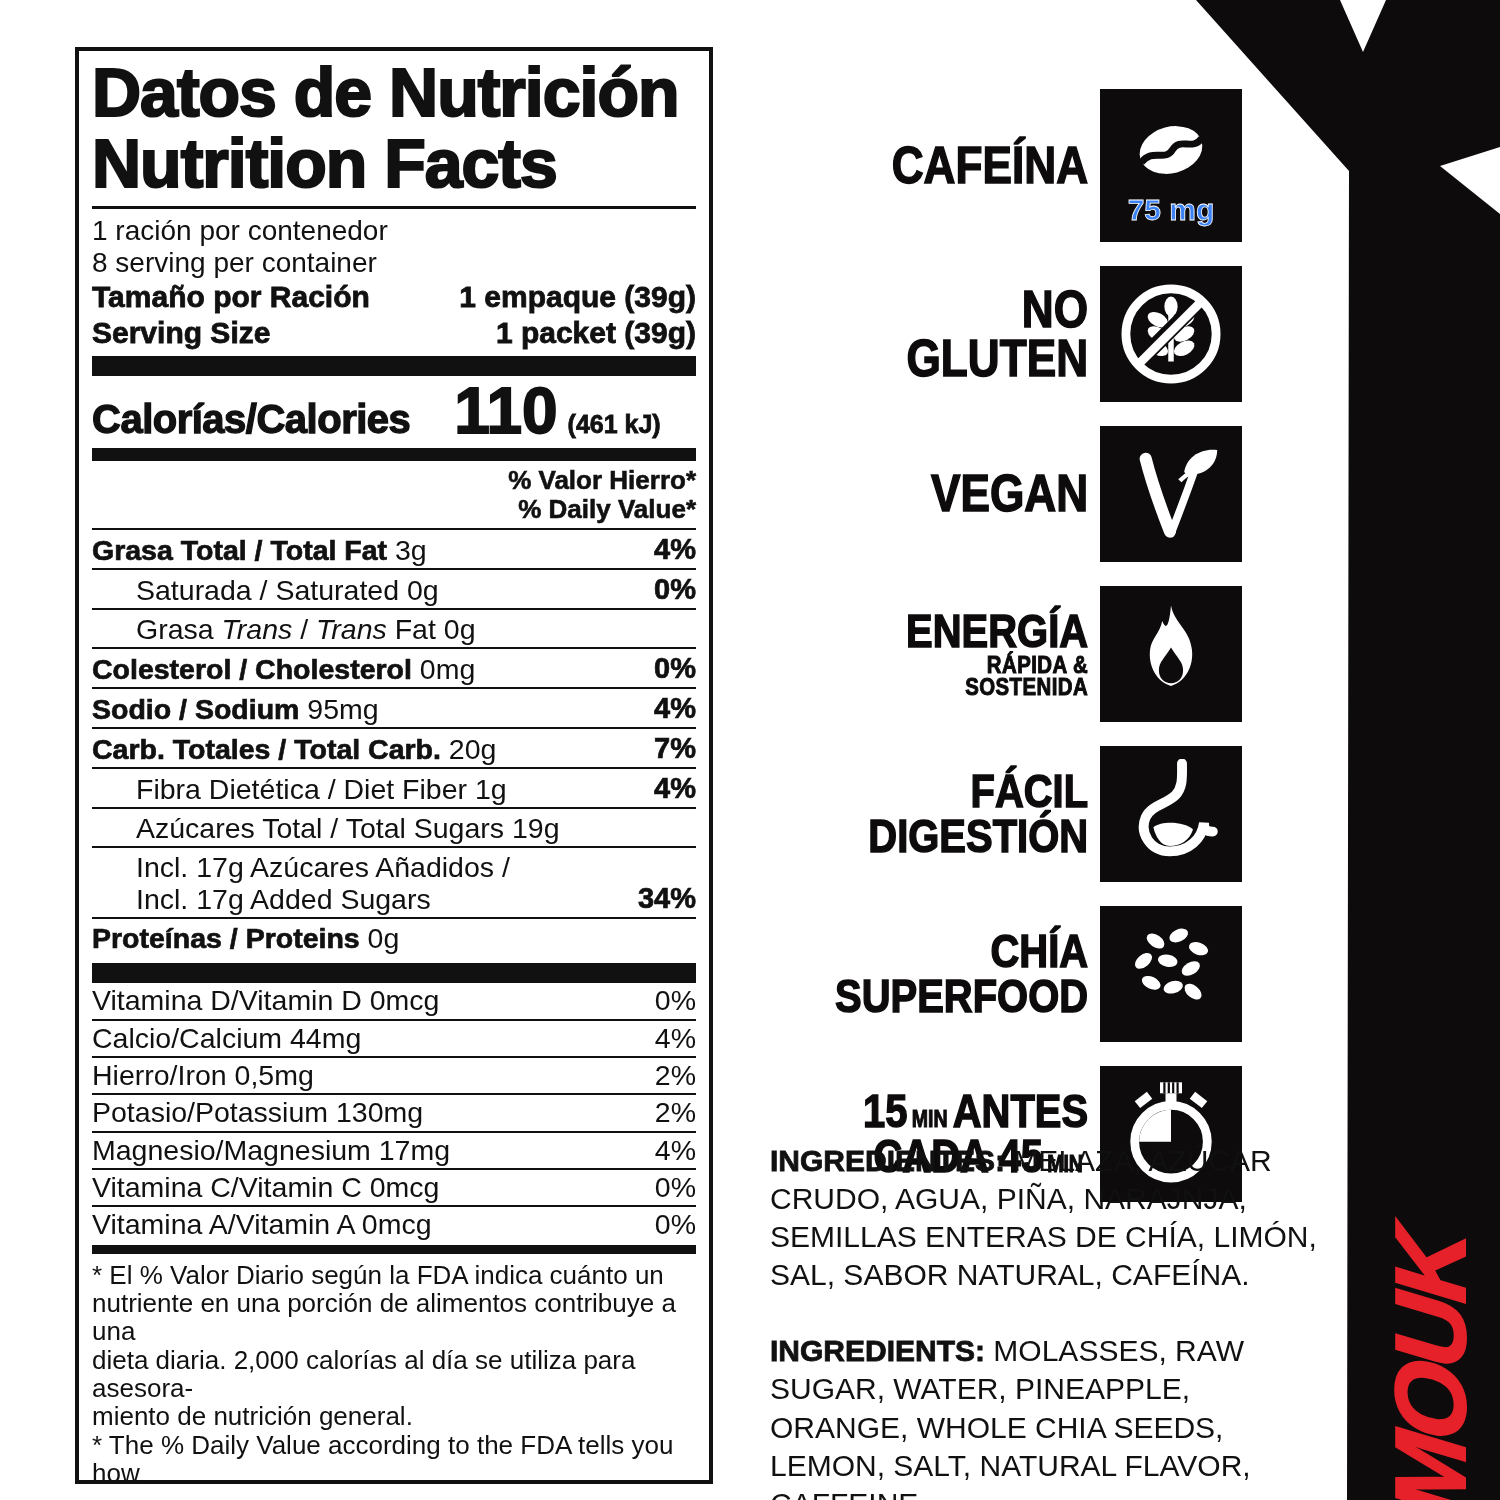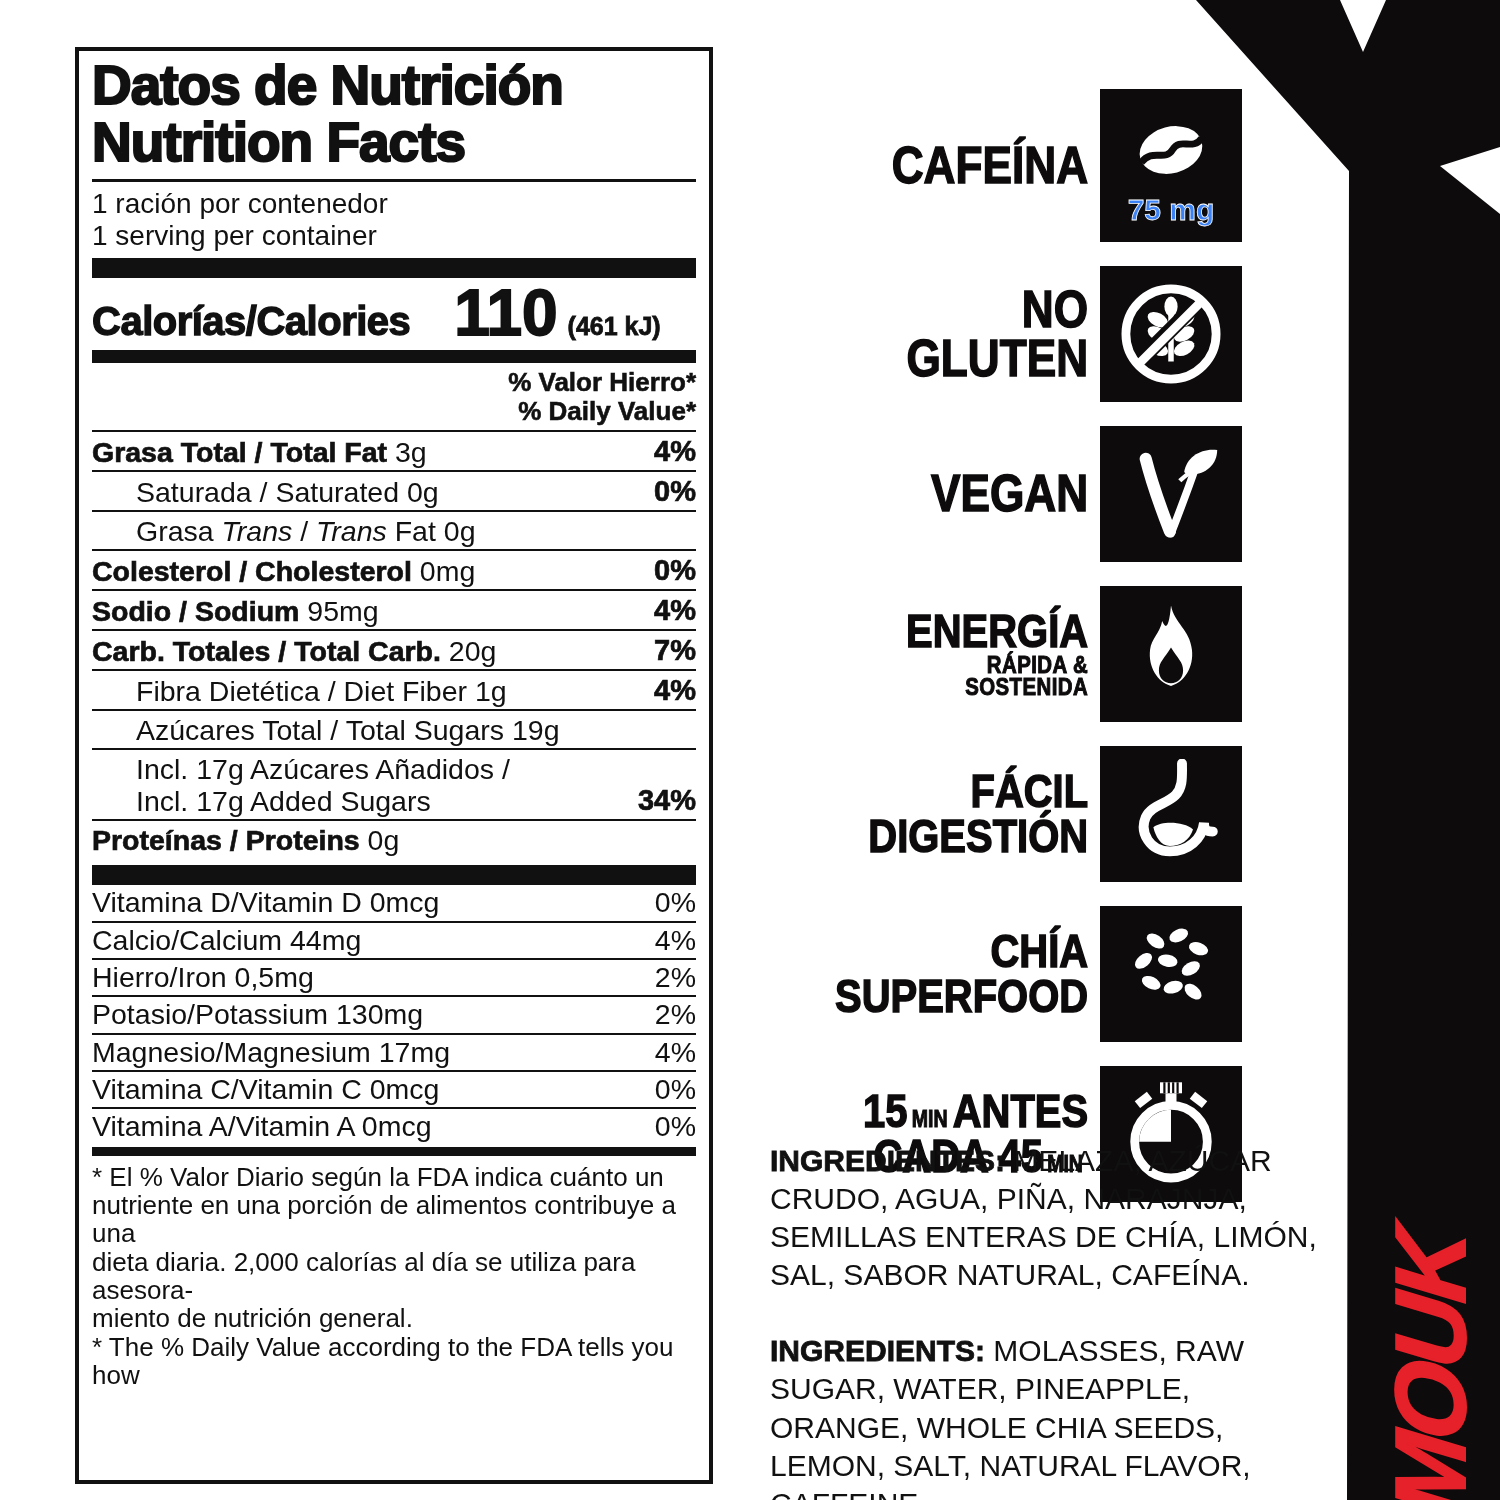--- a/index.html
+++ b/index.html
@@ -19,21 +19,21 @@
     font-size:100px;line-height:140px;font-weight:bold;font-style:italic;
     letter-spacing:-6px;color:#e62129;white-space:nowrap;
   }
   #mouk span{display:inline-block;transform:skewX(-6deg);-webkit-text-stroke:2px currentColor;}
 
   
   #nutrition-box{
     left:75px;top:47px;width:638px;height:1437px;border:4px solid #111;
     box-sizing:border-box;padding:6px 13px 8px 13px;background:#fff;
   }
-  .title{font-size:55px;line-height:1.04;font-weight:bold;letter-spacing:-1px;
+  .title{font-size:68px;line-height:1.04;font-weight:bold;letter-spacing:-1px;
     -webkit-text-stroke:2.2px #111;}
   .title-rule{height:3px;background:#111;margin:8px 0 6px;}
   .servings{font-size:28px;line-height:1.12;}
   .ssrow{display:flex;justify-content:space-between;font-weight:bold;font-size:30px;
     line-height:1.08;-webkit-text-stroke:0.8px #111;margin-top:3px;}
   .bar{background:#111;}
   .h20{height:20px;margin-top:7px;}
   .h13{height:13px;}
   .h9{height:9px;margin-top:2px;}
   .amount{font-weight:bold;font-size:25px;padding:6px 0 4px;border-bottom:2px solid #111;
@@ -96,22 +96,32 @@
 </div>
 
 <div class="abs" id="nutrition-box">
   <div class="title">
     <div>Datos de Nutrición</div>
     <div>Nutrition Facts</div>
   </div>
   <div class="title-rule"></div>
   <div class="servings">
     <div>1 ración por contenedor</div>
-    <div>1 serving per container</div>
-  </div>
+    <div>8 serving per container</div>
+  </div>
+  <div id="serving-rows">
+      <div class="ssrow">
+        <span>Tamaño por Ración</span>
+        <span>1 empaque (39g)</span>
+      </div>
+      <div class="ssrow">
+        <span>Serving Size</span>
+        <span>1 packet (39g)</span>
+      </div>
+    </div>
   <div class="bar h20"></div>
   <div class="calrow">
     <span class="cal-label">Calorías/Calories</span>
     <span class="cal-value">110</span>
     <span class="cal-kj">(461 kJ)</span>
   </div>
   <div class="bar h13"></div>
   <div class="dv">
     <div>% Valor Hierro*</div>
     <div>% Daily Value*</div>

